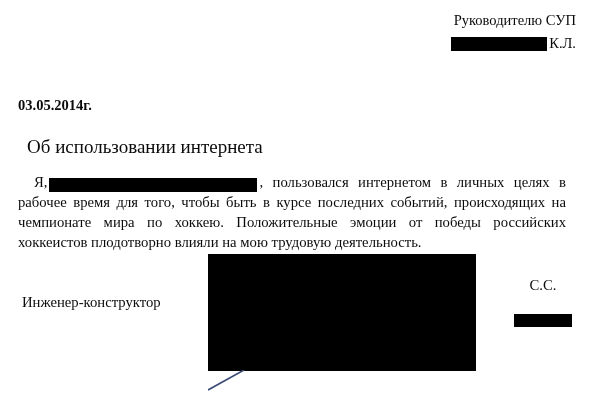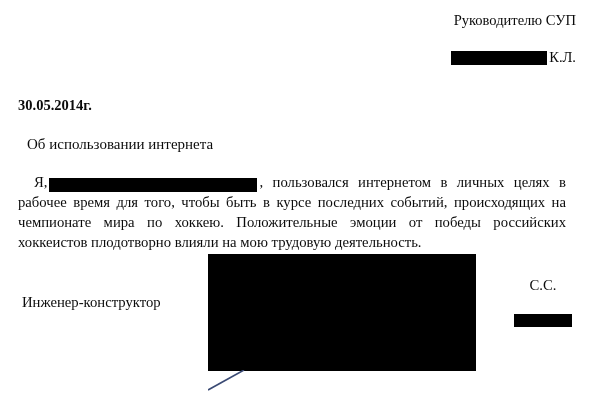--- a/index.html
+++ b/index.html
@@ -32,21 +32,21 @@
   }
   .addressee .line1 {
     white-space: nowrap;
   }
   .addressee .line2 {
     white-space: nowrap;
     display: flex;
     justify-content: center;
     align-items: center;
     gap: 2px;
-    margin-top: 16px;
+    margin-top: 2px;
   }
   .redact {
     display: inline-block;
     background: #000000;
     vertical-align: middle;
   }
   .redact-name-top {
     width: 96px;
     height: 14px;
   }
@@ -62,21 +62,21 @@
     position: absolute;
     top: 97px;
     left: 18px;
     font-size: 14.5px;
     font-weight: bold;
   }
   .subject {
     position: absolute;
     top: 136px;
     left: 27px;
-    font-size: 15px;
+    font-size: 19px;
   }
   .body {
     position: absolute;
     top: 172px;
     left: 18px;
     width: 548px;
     font-size: 14.7px;
     line-height: 1.37;
     text-align: justify;
   }
@@ -141,21 +141,21 @@
 
   <div class="addressee">
     <div class="line1">Руководителю СУП</div>
     <div class="line2">
       <span class="redact redact-name-top"></span>
       <span>К.Л.</span>
     </div>
   </div>
 
 
-  <div class="date">30.05.2014г.</div>
+  <div class="date">03.05.2014г.</div>
 
   <div class="subject">Об использовании интернета</div>
 
   <div class="body">
     <span class="indent"></span><span>Я,</span><span class="redact redact-inline"></span><span>, пользовался интернетом в личных целях в рабочее время для того, чтобы быть в курсе последних событий, происходящих на чемпионате мира по хоккею. Положительные эмоции от победы российских хоккеистов плодотворно влияли на мою трудовую деятельность.</span>
   </div>
 
   <div class="signature-row">
     <span class="position">Инженер-конструктор</span>
     <span class="initials">

